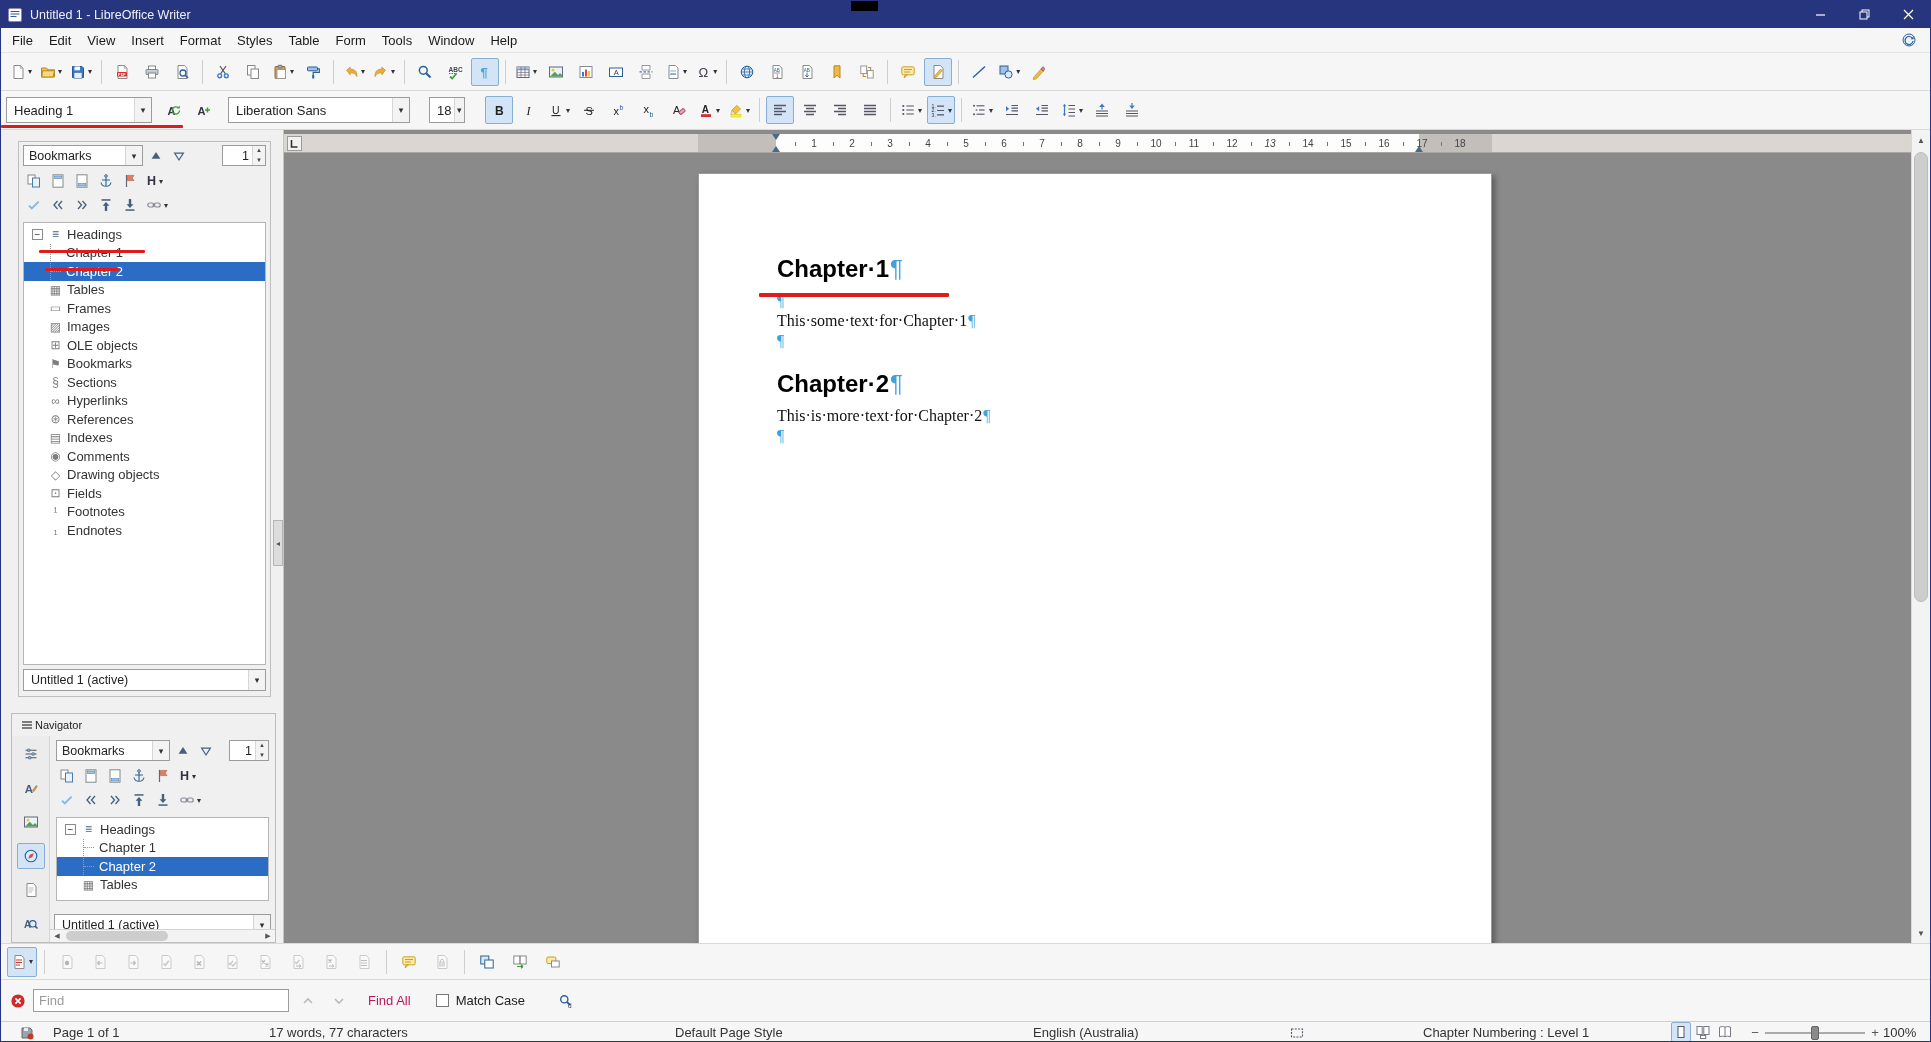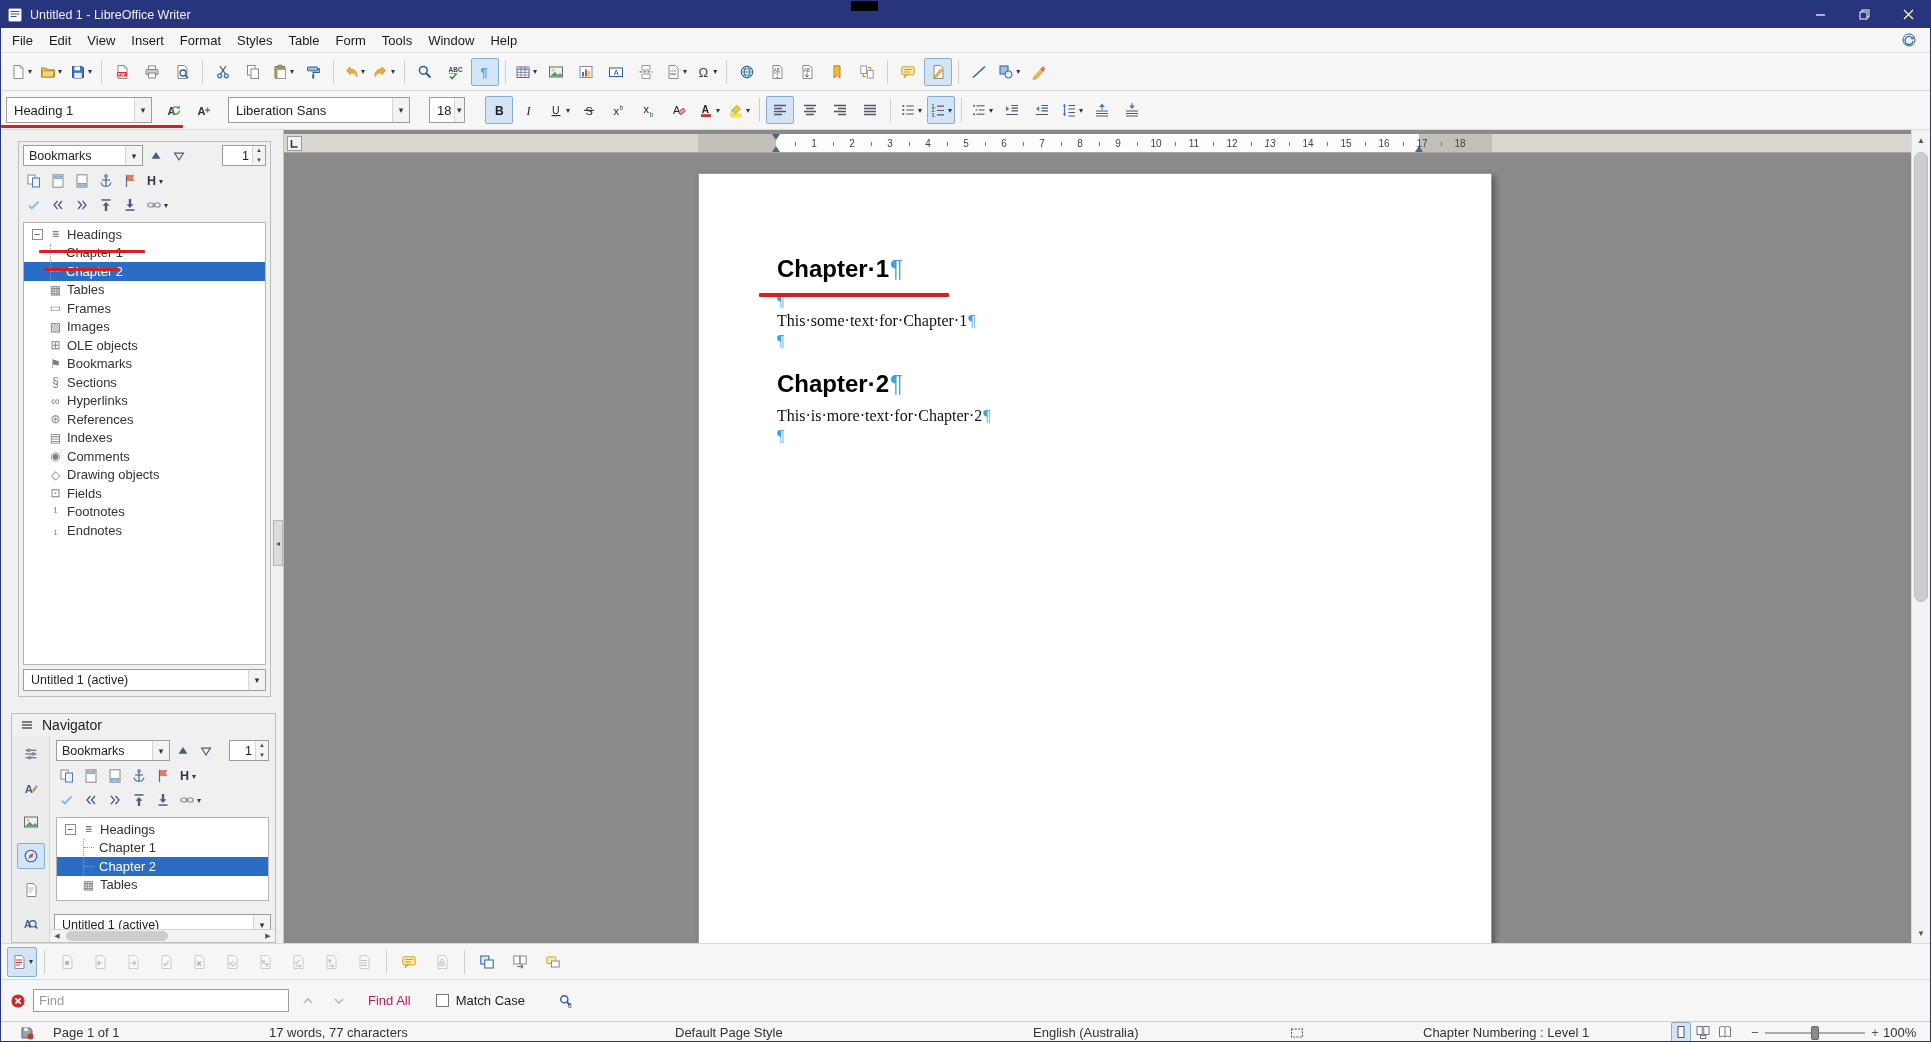--- a/index.html
+++ b/index.html
@@ -59,21 +59,21 @@
 .trow.lvl1{padding-left:26px}
 .trow.sel{background:#2b6cc4;color:#fff}
 .expander{width:11px;height:11px;border:1px solid #8a8a8a;background:#fff;font-size:10px;line-height:9px;text-align:center;margin-right:4px;color:#333;flex:0 0 auto}
 .expsp{width:15px;flex:0 0 auto}
 .guide{width:13px;height:17px;border-left:1px dotted #9a9a9a;position:relative;margin-right:3px;flex:0 0 auto}
 .guide::after{content:"";position:absolute;left:0;top:8px;width:10px;border-top:1px dotted #9a9a9a}
 .tico{width:17px;text-align:center;font-size:12px;color:#7e7e7e;margin-right:3px;flex:0 0 auto}
 .trow[data-name="tree-item-headings"] .tico{color:#44607e}
 .doccombo{height:22px;margin:0 4px 5px;font-size:12.5px}
 
-.sb-title{height:22px;display:flex;align-items:center;gap:7px;padding:0 7px;font-size:14px;color:#222;flex:0 0 auto}
+.sb-title{height:22px;display:flex;align-items:center;padding:0 7px;font-size:11px;color:#222;flex:0 0 auto}
 .sb-body{flex:1;display:flex;min-height:0}
 .tabstrip{width:38px;background:#ececec;border-right:1px solid #d6d6d6;display:flex;flex-direction:column;align-items:center;padding-top:5px;gap:8px;flex:0 0 auto}
 .sbtab{width:28px;height:26px;display:flex;align-items:center;justify-content:center;border:1px solid transparent;border-radius:2px}
 .sbtab.on{background:#d2e4f6;border-color:#87aed5}
 .sb-main{flex:1;display:flex;flex-direction:column;min-width:0;padding:1px 2px 0}
 .sb-main .combo.nav{width:114px}
 .sb-main .spin{width:40px}
 .clipcombo{height:15px;overflow:hidden;margin:auto 2px 0}
 .hscroll{height:13px;display:flex;align-items:stretch;background:#f3f3f3;border-top:1px solid #d2d2d2;flex:0 0 auto;margin:0 -2px}
 .hs-arrow{width:14px;font-size:7px;display:flex;align-items:center;justify-content:center;color:#555}

